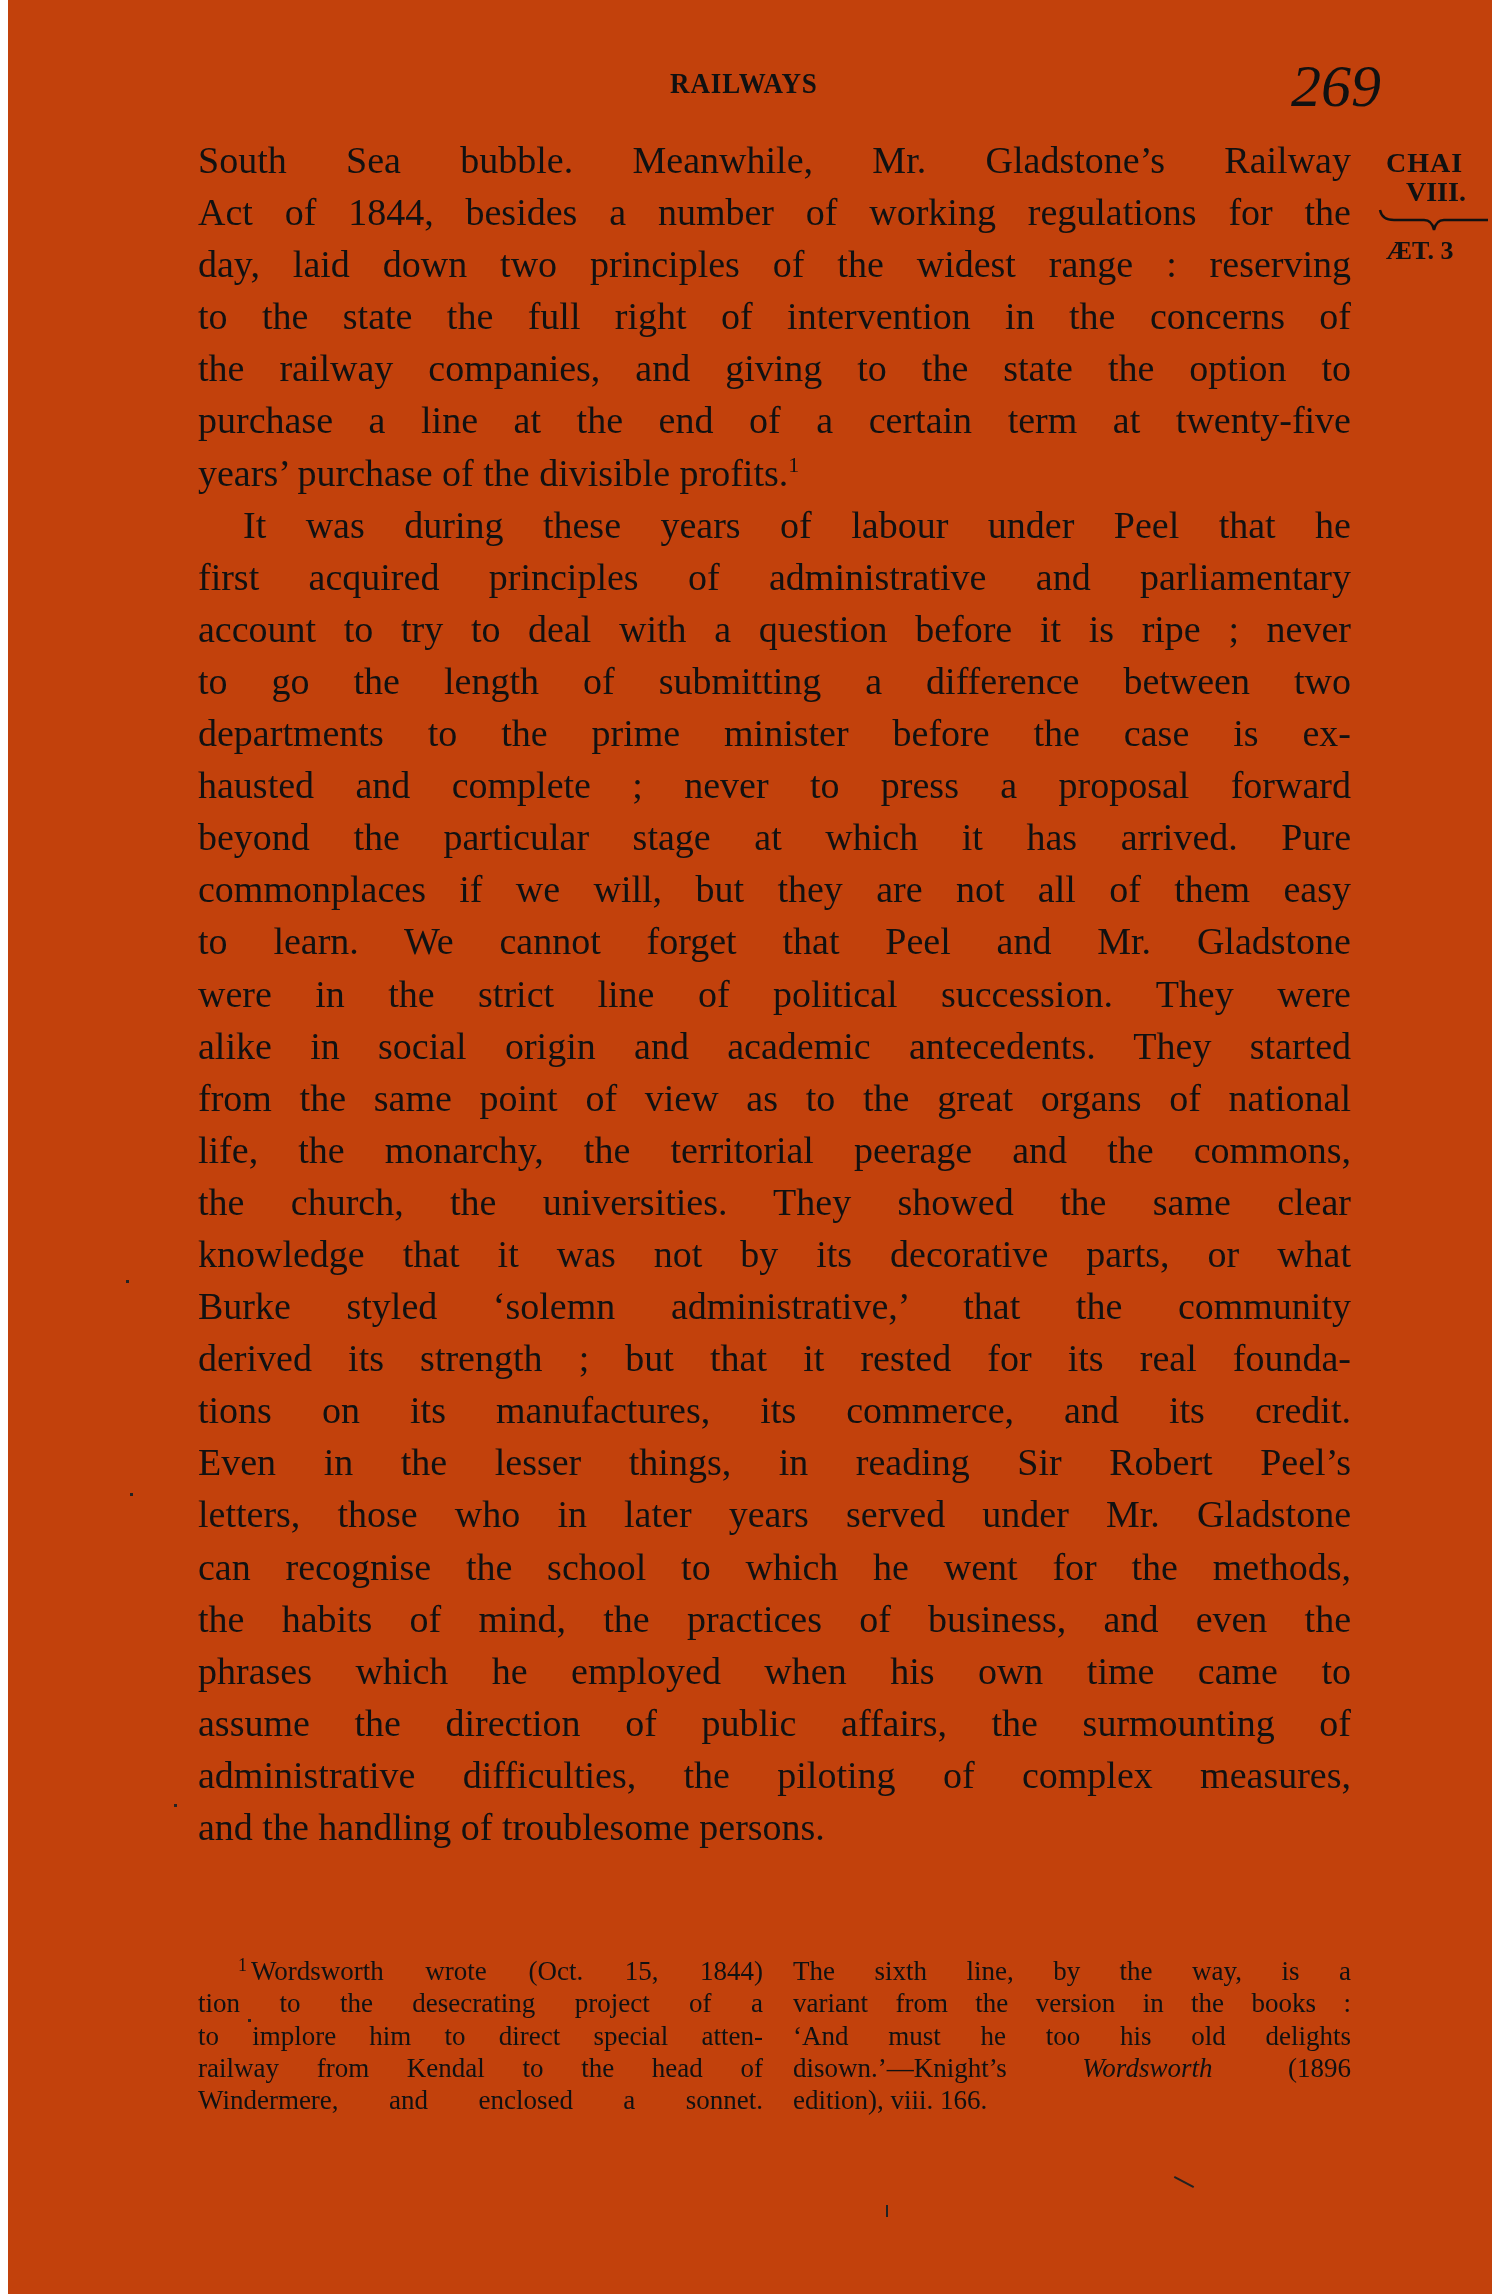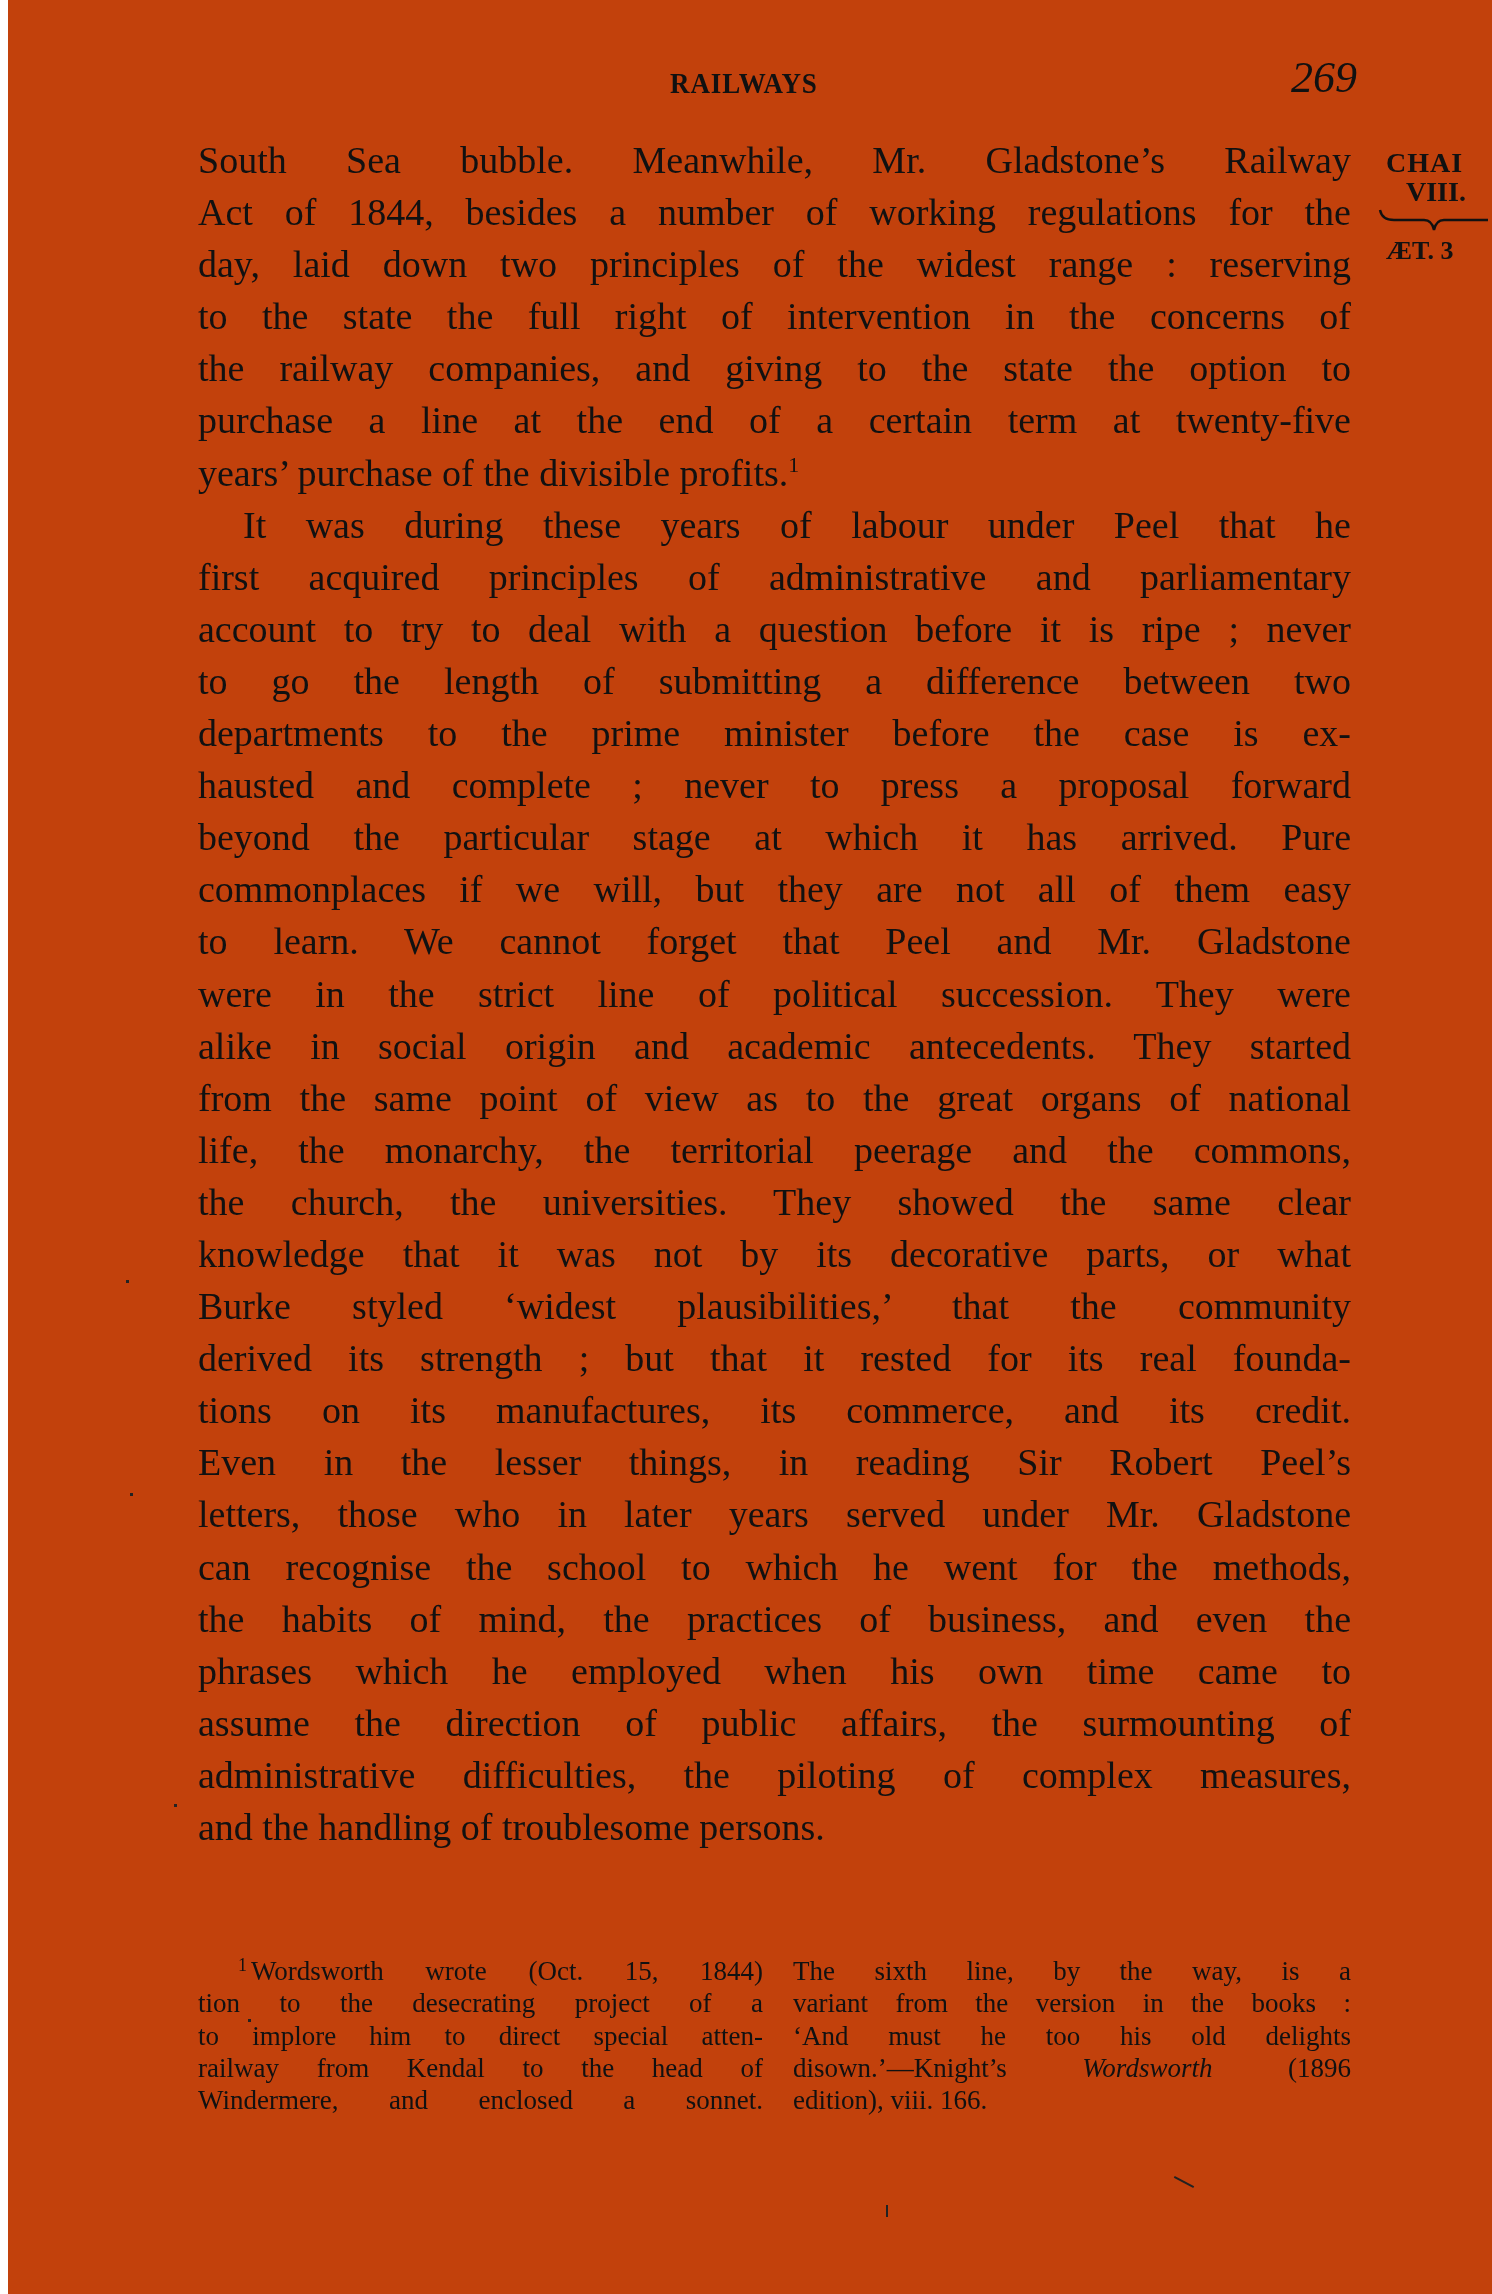--- a/index.html
+++ b/index.html
@@ -2,21 +2,21 @@
 <html><head>
 <meta charset="utf-8">
 <style>
   html, body { margin: 0; padding: 0; background: #ffffff; }
   body { width: 1492px; height: 2294px; position: relative; overflow: hidden;
          font-family: "Liberation Serif", "DejaVu Serif", serif; color: #111111; }
   .page { position: absolute; left: 8px; top: 0; width: 1492px; height: 2294px; background: #c2410c; }
 
   .running-head { position: absolute; left: 662px; top: 66px; font-size: 30px; letter-spacing: 1px;
                   font-weight: bold; transform: scaleX(0.9); transform-origin: left top; }
-  .page-number { position: absolute; left: 1283px; top: 52px; font-size: 44px; font-style: italic; }
+  .page-number { position: absolute; left: 1283px; top: 52px; font-size: 60px; font-style: italic; }
 
   .body-text { position: absolute; left: 190px; top: 134px; width: 1153px; }
   .line { height: 52.1px; line-height: 52.1px; font-size: 38px; white-space: nowrap;
           text-align: justify; text-align-last: justify; overflow: visible; }
   .line.last { text-align-last: left; }
   .line.indent { padding-left: 45px; }
   .line > span { display: inline-block; width: 100%; text-align: justify; text-align-last: justify; white-space: normal; }
   .line.last > span { text-align-last: left; }
   sup.fn { font-size: 22px; vertical-align: 14px; line-height: 0; }
 
@@ -72,21 +72,21 @@
       <div class="line"><span style="white-space: normal; width: 100%;">hausted and complete ; never to press a proposal forward</span></div>
       <div class="line"><span style="white-space: normal; width: 100%;">beyond the particular stage at which it has arrived.  Pure</span></div>
       <div class="line"><span style="white-space: normal; width: 100%;">commonplaces if we will, but they are not all of them easy</span></div>
       <div class="line"><span style="white-space: normal; width: 100%;">to learn.  We cannot forget that Peel and Mr. Gladstone</span></div>
       <div class="line"><span style="white-space: normal; width: 100%;">were in the strict line of political succession.  They were</span></div>
       <div class="line"><span style="white-space: normal; width: 100%;">alike in social origin and academic antecedents.  They started</span></div>
       <div class="line"><span style="white-space: normal; width: 100%;">from the same point of view as to the great organs of national</span></div>
       <div class="line"><span style="white-space: normal; width: 100%;">life, the monarchy, the territorial peerage and the commons,</span></div>
       <div class="line"><span style="white-space: normal; width: 100%;">the church, the universities.  They showed the same clear</span></div>
       <div class="line"><span style="white-space: normal; width: 100%;">knowledge that it was not by its decorative parts, or what</span></div>
-      <div class="line"><span style="white-space: normal; width: 100%;">Burke styled ‘widest plausibilities,’ that the community</span></div>
+      <div class="line"><span style="white-space: normal; width: 100%;">Burke styled ‘solemn administrative,’ that the community</span></div>
       <div class="line"><span style="white-space: normal; width: 100%;">derived its strength ; but that it rested for its real founda-</span></div>
       <div class="line"><span style="white-space: normal; width: 100%;">tions on its manufactures, its commerce, and its credit.</span></div>
       <div class="line"><span style="white-space: normal; width: 100%;">Even in the lesser things, in reading Sir Robert Peel’s</span></div>
       <div class="line"><span style="white-space: normal; width: 100%;">letters, those who in later years served under Mr. Gladstone</span></div>
       <div class="line"><span style="white-space: normal; width: 100%;">can recognise the school to which he went for the methods,</span></div>
       <div class="line"><span style="white-space: normal; width: 100%;">the habits of mind, the practices of business, and even the</span></div>
       <div class="line"><span style="white-space: normal; width: 100%;">phrases which he employed when his own time came to</span></div>
       <div class="line"><span style="white-space: normal; width: 100%;">assume the direction of public affairs, the surmounting of</span></div>
       <div class="line"><span style="white-space: normal; width: 100%;">administrative difficulties, the piloting of complex measures,</span></div>
       <div class="line last"><span style="white-space: nowrap; width: auto;">and the handling of troublesome persons.</span></div>

